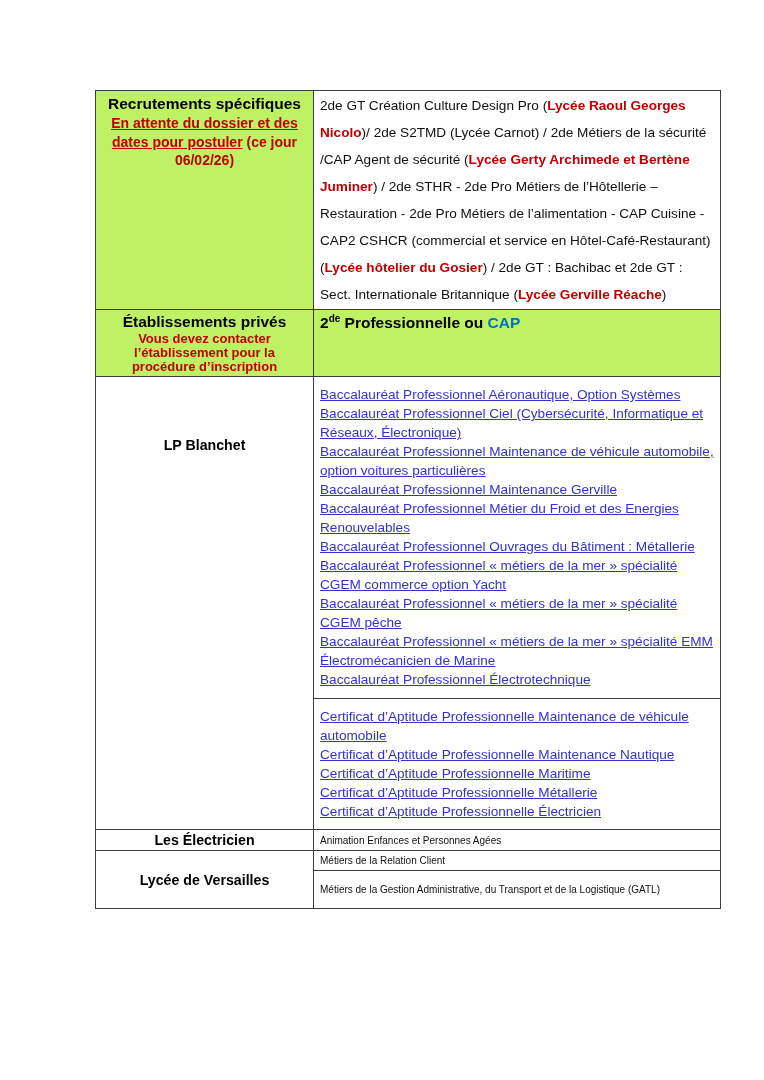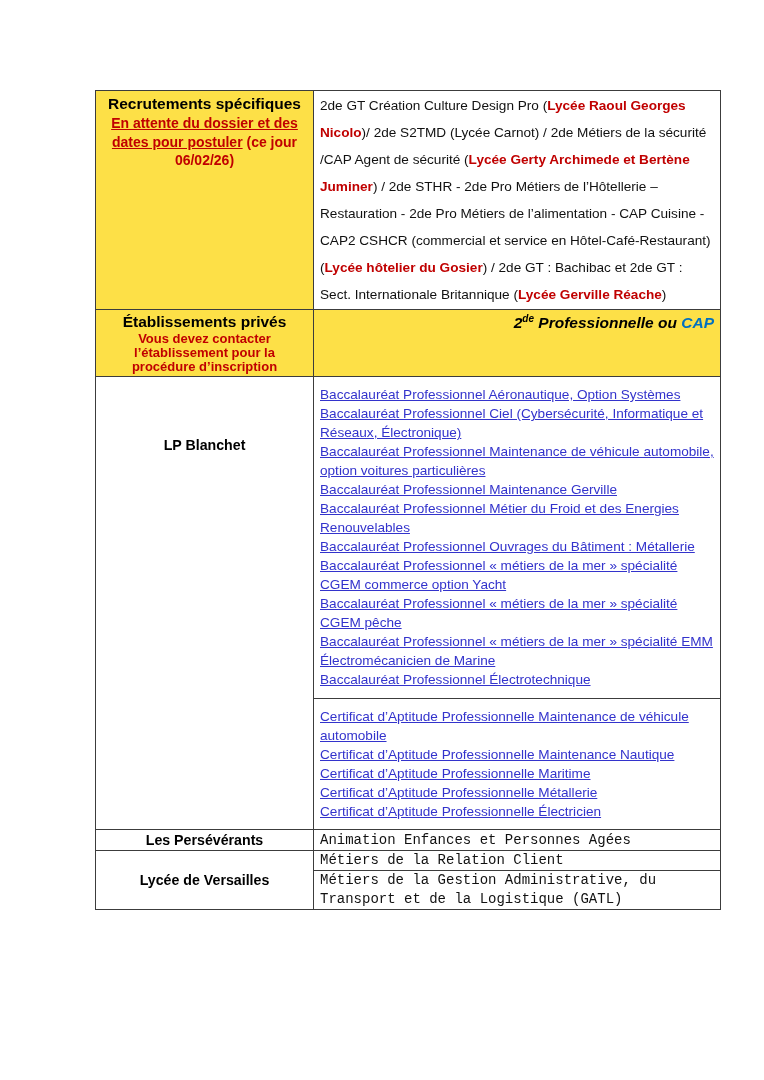--- a/index.html
+++ b/index.html
@@ -11,21 +11,21 @@
   .page { position:relative; width:764px; height:1080px; background:#ffffff; }
 
   table.tbl {
     position:absolute; left:95px; top:90px; width:625px;
     border-collapse:collapse; table-layout:fixed;
   }
   col.c1 { width:218px; }
   col.c2 { width:407px; }
   td { border:1px solid #3c3c3c; vertical-align:top; }
 
-  .beige { background:#fde047; }
+  .beige { background:#bef264; }
 
   
   tr.r1  { height:168px; }
   tr.r2  { height:42px;  }
   tr.r3a { height:322px; }
   tr.r3b { height:114px; }
   tr.r4  { height:21px;  }
   tr.r5a { height:20px;  }
   tr.r5b { height:38px;  }
 
@@ -37,39 +37,39 @@
 
   
   .cell-detail { padding:1px 6px; font-size:13.6px; line-height:27px; color:#111; }
   .seg-normal { color:#111; }
   .seg-red { color:#C00000; font-weight:bold; }
 
   
   .cell-prives { text-align:center; padding:2px 6px; }
   .cell-prives .title { font-weight:bold; font-size:15.5px; line-height:20px; color:#000; }
   .cell-prives .note { color:#C00000; font-weight:bold; font-size:13px; line-height:14px; }
-  .cell-2de { text-align:right; padding:3px 6px; font-weight:bold; font-size:15.5px; color:#000;font-style:italic; }
+  .cell-2de { text-align:left; padding:3px 6px; font-weight:bold; font-size:15.5px; color:#000; }
   .cell-2de sup { font-size:10px; }
   .cap-blue { color:#0070C0; }
 
   
   .cell-links { padding:8px 6px; }
   .prog-link {
     display:block; color:#3333CC; text-decoration:underline;
     font-size:13.6px; line-height:19px; cursor:pointer;
   }
 
   
   .cell-school { text-align:center; font-weight:bold; font-size:14.2px; color:#000; background:#fff; }
   .cell-lp { padding-top:60px; }
   .cell-pers { vertical-align:middle; }
   .cell-vers { vertical-align:middle; }
 
   
-  .cell-prog { padding:0 6px; font-size:14px; line-height:19px; color:#111; vertical-align:middle;font-family:Liberation Mono, monospace; }
+  .cell-prog { padding:0 6px; font-size:10px; line-height:19px; color:#111; vertical-align:middle; }
 </style>
 </head>
 <body>
 
 <div class="page">
   <table class="tbl">
     <colgroup>
         <col class="c1">
         <col class="c2">
       </colgroup>
@@ -112,21 +112,21 @@
       <td class="cell-links">
             <a class="prog-link">Certificat d’Aptitude Professionnelle Maintenance de véhicule automobile</a>
             <a class="prog-link">Certificat d’Aptitude Professionnelle Maintenance Nautique</a>
             <a class="prog-link">Certificat d’Aptitude Professionnelle Maritime</a>
             <a class="prog-link">Certificat d’Aptitude Professionnelle Métallerie</a>
             <a class="prog-link">Certificat d’Aptitude Professionnelle Électricien</a>
           </td>
     </tr>
 
     <tr class="r4">
-      <td class="cell-school cell-pers">Les Persévérants</td>
+      <td class="cell-school cell-pers">Les Électricien</td>
       <td class="cell-prog">Animation Enfances et Personnes Agées</td>
     </tr>
 
     <tr class="r5a">
       <td class="cell-school cell-vers" rowspan="2">Lycée de Versailles</td>
       <td class="cell-prog">Métiers de la Relation Client</td>
     </tr>
     <tr class="r5b">
       <td class="cell-prog">Métiers de la Gestion Administrative, du Transport et de la Logistique (GATL)</td>
     </tr>

